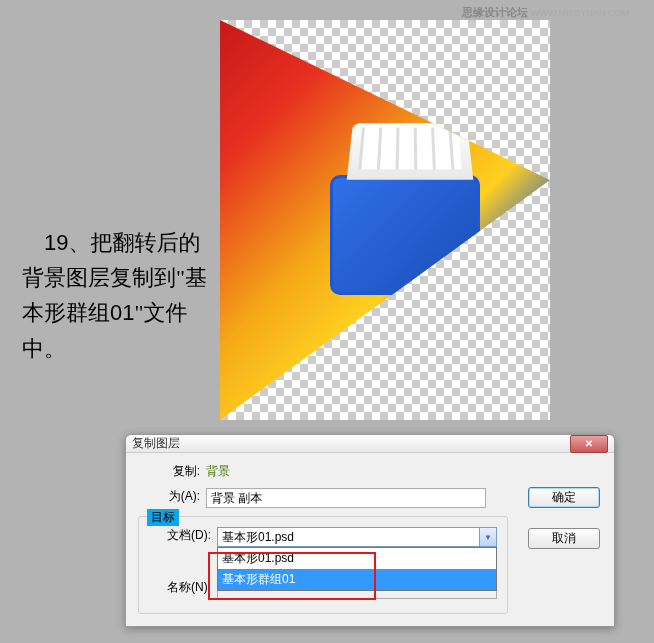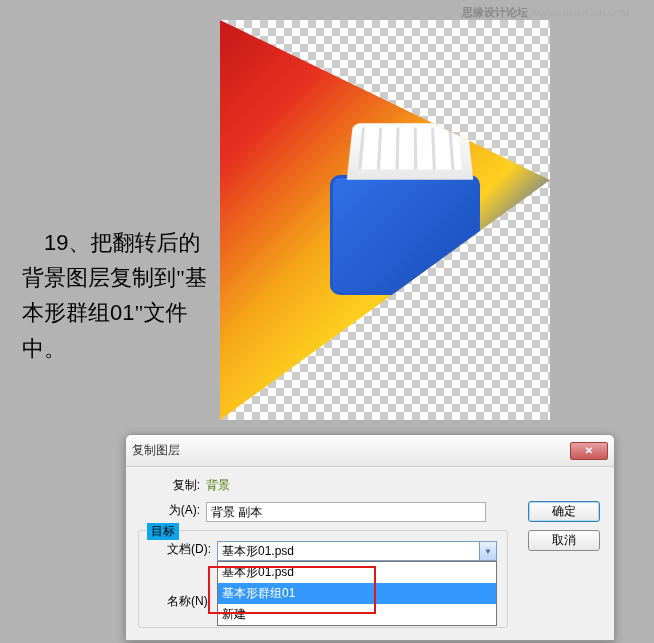--- a/index.html
+++ b/index.html
@@ -118,21 +118,21 @@
       top: 434px;
       left: 125px;
       width: 490px;
       background: #f0f0f0;
       border: 1px solid #999;
       border-radius: 6px 6px 0 0;
       box-shadow: 0 2px 8px rgba(0,0,0,0.3);
       font-size: 12px;
     }
     .dialog-titlebar {
-      height: 32px;
+      height: 18px;
       background: linear-gradient(to bottom, #fdfdfd, #e8e8e8);
       border-bottom: 1px solid #ccc;
       border-radius: 6px 6px 0 0;
       display: flex;
       align-items: center;
       padding: 0 6px;
       position: relative;
     }
     .dialog-title {
       font-size: 12px;
@@ -248,21 +248,21 @@
       width: 168px;
       height: 48px;
       z-index: 20;
     }
     .btn-group {
       position: absolute;
       top: 34px;
       right: 14px;
       display: flex;
       flex-direction: column;
-      gap: 8px;
+      gap: 20px;
     }
     .win-btn {
       width: 72px;
       height: 21px;
       background: linear-gradient(to bottom, #fdfdfd, #e8e8e8);
       border: 1px solid #8a8a8a;
       border-radius: 3px;
       font-size: 12px;
       cursor: pointer;
       display: flex;
@@ -322,21 +322,20 @@
       <span class="fieldset-legend">目标</span>
 
       <div class="form-row">
         <label>文档(D):</label>
         <div class="select-box">
           <span class="value">基本形01.psd</span>
           <div class="select-arrow">▼</div>
           <div class="dropdown-list">
             <div class="dropdown-item">基本形01.psd</div>
             <div class="dropdown-item highlighted">基本形群组01</div>
-            <div class="dropdown-item">新建</div>
           </div>
         </div>
       </div>
 
       <div class="form-row" style="margin-top:32px;">
         <label>名称(N):</label>
         <input type="text" disabled="" style="background: rgb(240, 240, 240);" value="">
       </div>
     </div>
 

